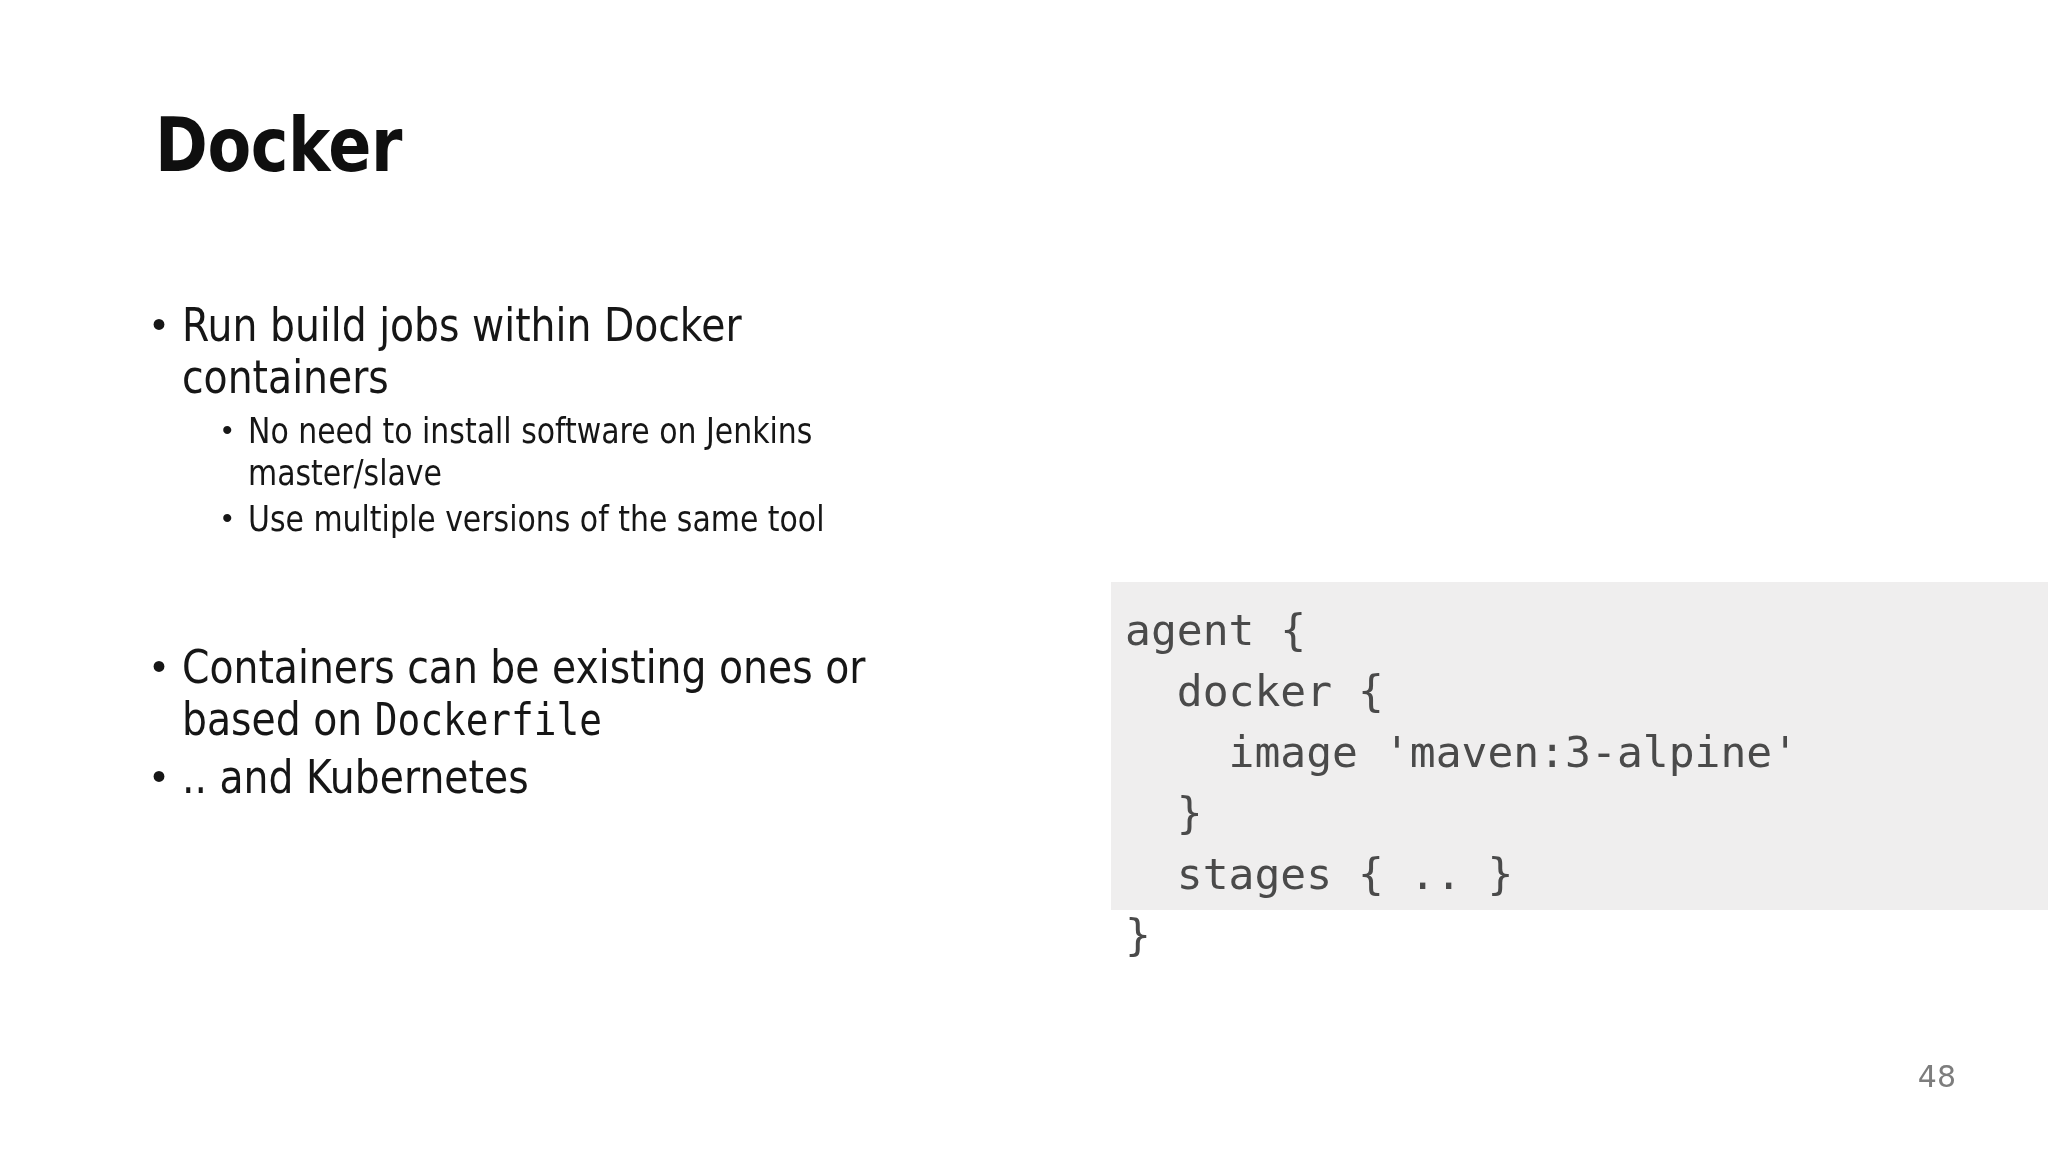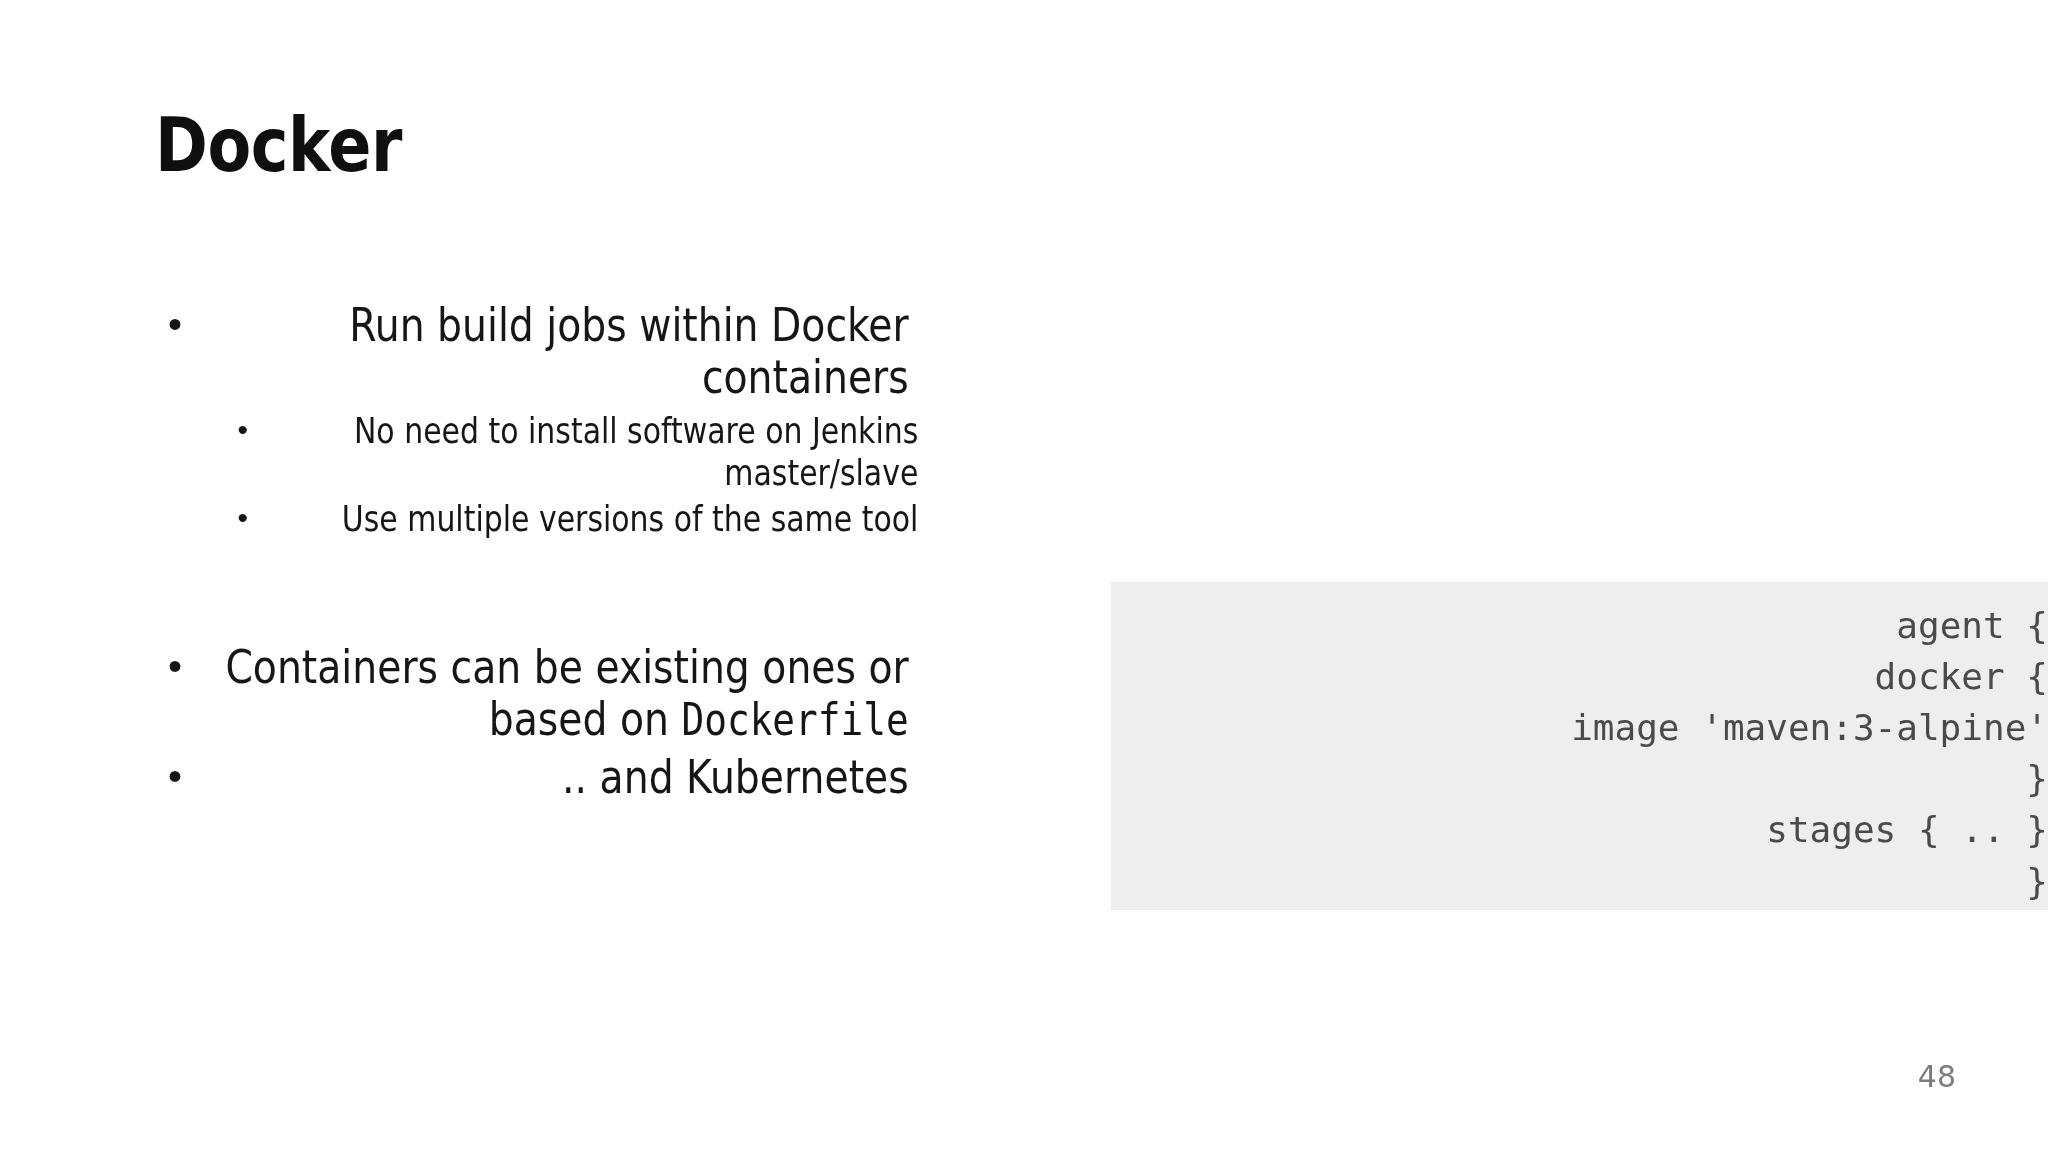--- a/index.html
+++ b/index.html
@@ -11,21 +11,20 @@
     width: 2048px;
     height: 1152px;
     overflow: hidden;
     font-family: "Liberation Sans", sans-serif;
     position: relative;
   }
   .slide {
     position: absolute;
     inset: 0;
     background: #ffffff;
-    text-align: right;
   }
 
   
   .slide-title {
     position: absolute;
     left: 155px;
     top: 108px;
     font-family: "DejaVu Sans", sans-serif;
     font-weight: bold;
     font-size: 74px;
@@ -97,21 +96,21 @@
     top: 582px;
     width: 937px;
     height: 328px;
     background: #efeeee;
     box-sizing: border-box;
     padding: 18px 0 18px 14px;
   }
   .code-block pre {
     margin: 0;
     font-family: "DejaVu Sans Mono", monospace;
-    font-size: 36px;
+    font-size: 43px;
     line-height: 1.42;
     color: #4a4a4a;
     white-space: pre;
   }
 
   
   .page-number {
     position: absolute;
     right: 92px;
     bottom: 58px;

